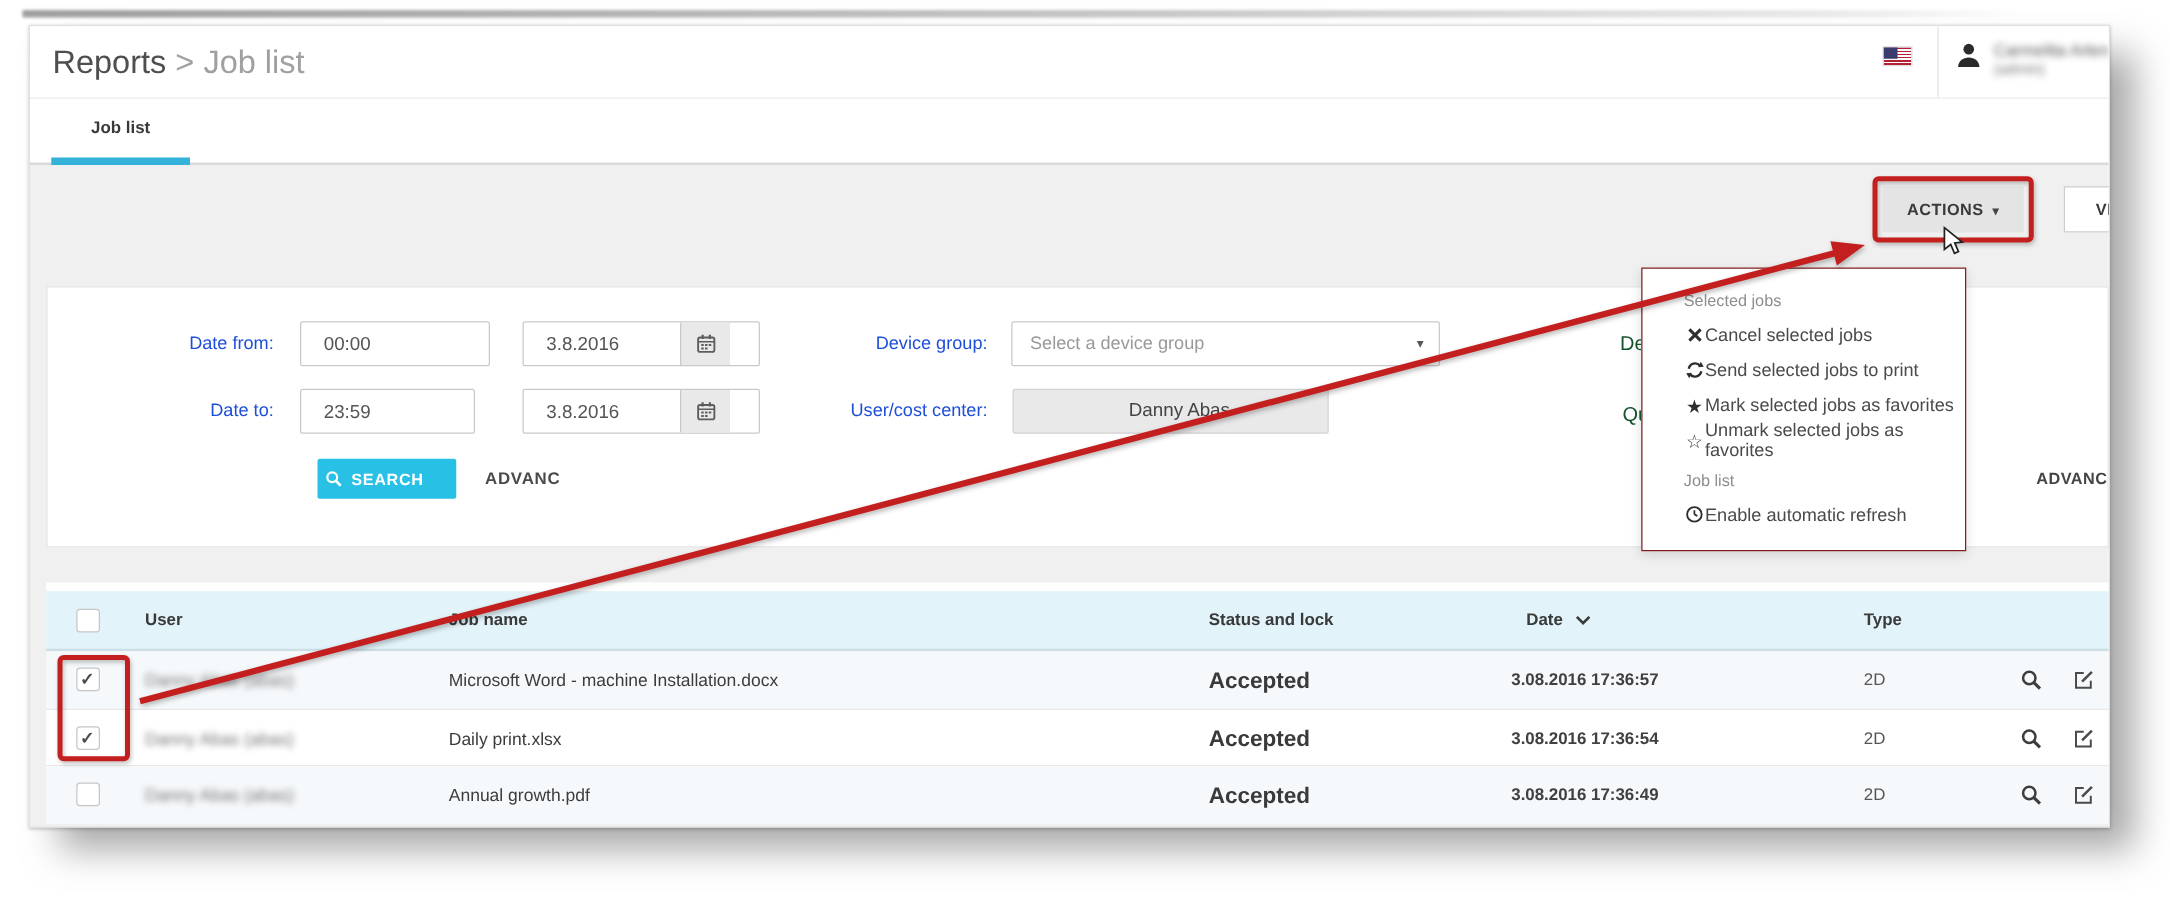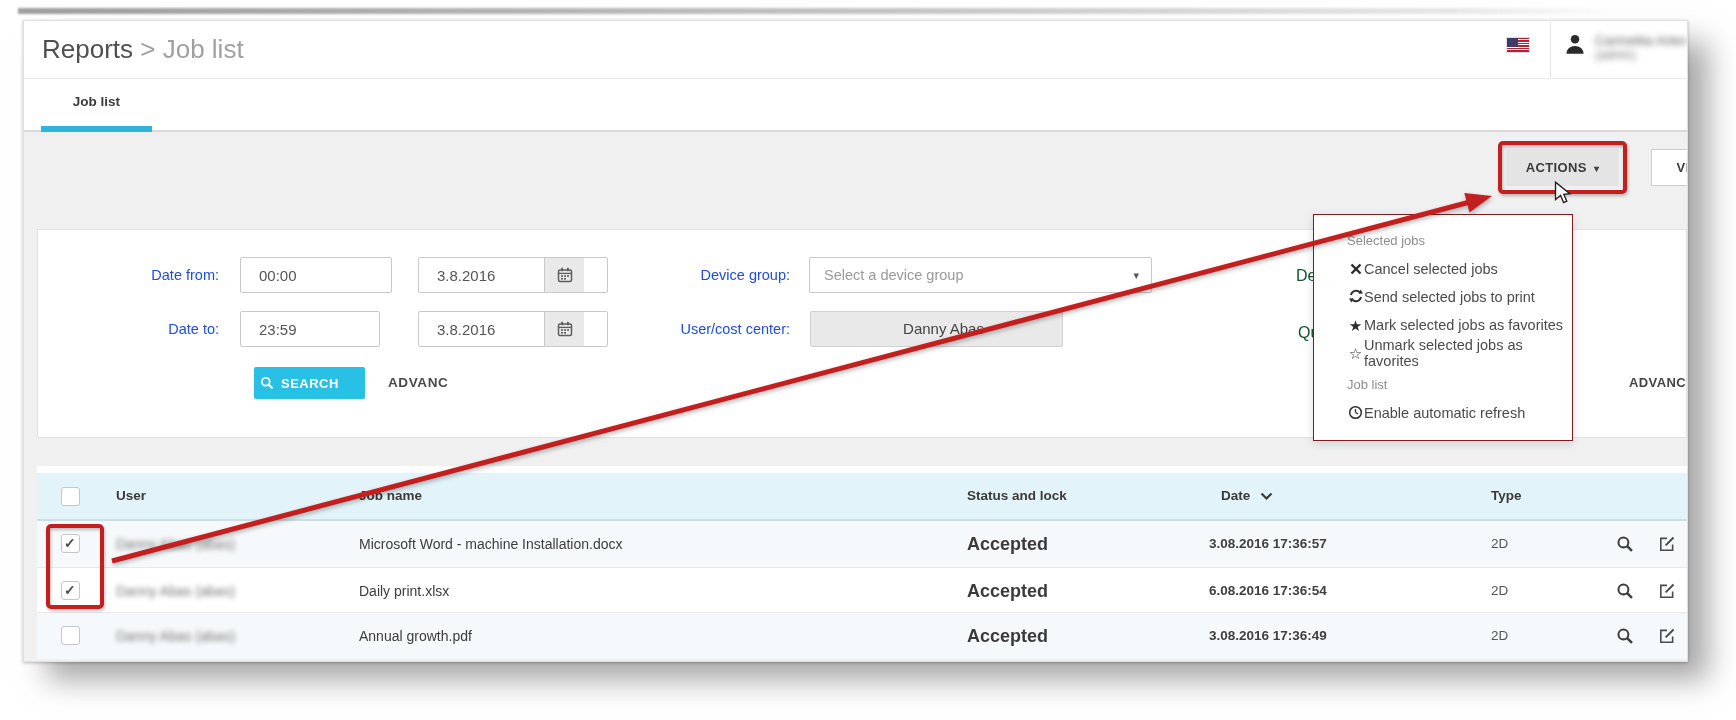--- a/index.html
+++ b/index.html
@@ -260,21 +260,21 @@
     <span class="icon-btn c-edit"><svg width="18" height="18" viewBox="0 0 16 16">
           <path d="M13 8.5V13.5H2.5V3H8" fill="none" stroke="#4a4a4a" stroke-width="1.4"></path>
           <path d="M6.8 9.2L13.8 2.2" stroke="#4a4a4a" stroke-width="1.8"></path>
         </svg></span>
   </div>
   <div class="trow even" style="top:546px;">
     <div class="checkbox checked"></div>
     <div class="cell c-user blur-sm">Danny Abas (abas)</div>
     <div class="cell c-job">Daily print.xlsx</div>
     <div class="cell c-status">Accepted</div>
-    <div class="cell c-date">6.08.2016 17:36:54</div>
+    <div class="cell c-date">3.08.2016 17:36:54</div>
     <div class="cell c-type">2D</div>
     <span class="icon-btn c-zoom"><svg width="18" height="18" viewBox="0 0 16 16">
           <circle cx="6.6" cy="6.6" r="4.4" fill="none" stroke="#3d3d3d" stroke-width="1.8"></circle>
           <line x1="9.9" y1="9.9" x2="14.2" y2="14.2" stroke="#3d3d3d" stroke-width="2.2"></line>
         </svg></span>
     <span class="icon-btn c-edit"><svg width="18" height="18" viewBox="0 0 16 16">
           <path d="M13 8.5V13.5H2.5V3H8" fill="none" stroke="#4a4a4a" stroke-width="1.4"></path>
           <path d="M6.8 9.2L13.8 2.2" stroke="#4a4a4a" stroke-width="1.8"></path>
         </svg></span>
   </div>

